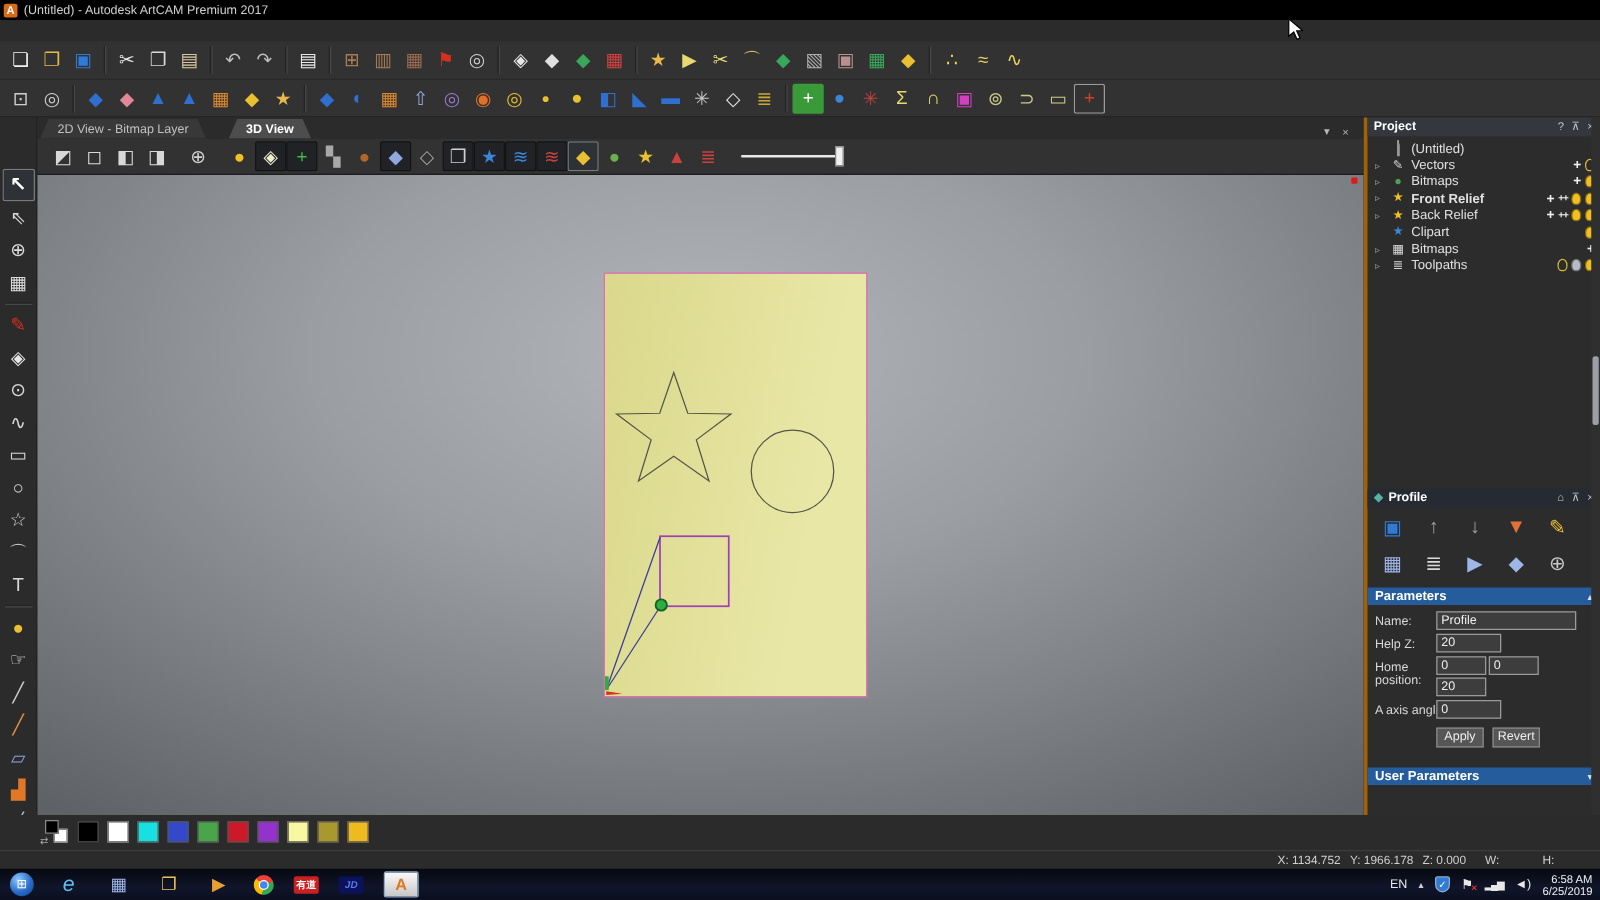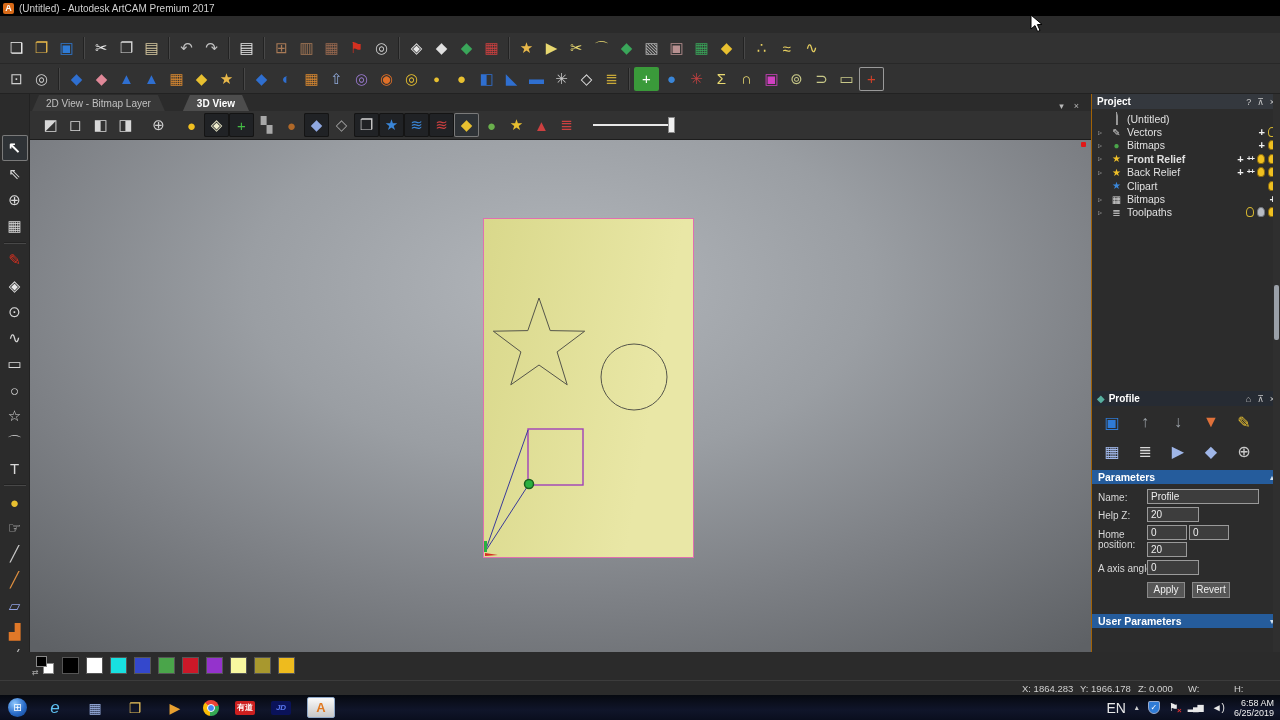--- a/index.html
+++ b/index.html
@@ -64,21 +64,21 @@
   #material { position:absolute; left:453px; top:78px; width:211px; height:340px;
     background:linear-gradient(100deg, var(--material-fill) 0%, var(--material-fill-light) 75%);
     border:1px solid var(--material-border); }
   #canvas-red-dot { position:absolute; left:1051px; top:2px; width:5px; height:5px; background:#e01818; border-radius:1px; }
   #shape-svg { position:absolute; left:-1px; top:-1px; }
   .vec-outline { fill:none; stroke:#55554a; stroke-width:1; }
   .vec-selected { fill:none; stroke:var(--vector-purple); stroke-width:1.4; }
   .guide-line { stroke:var(--guide-blue); stroke-width:1; fill:none; }
 
   
-  #rightpanel { left:1091px; top:94px; width:189px; height:558px; background:#2c2c2c; border-left:1px solid #a16207; }
+  #rightpanel { left:1091px; top:94px; width:189px; height:558px; background:#2c2c2c; border-left:3px solid #a16207; }
   .panel-header { height:15px; background:#34383e; color:#fff; font-weight:bold; font-size:10px;
     display:flex; align-items:center; padding:0 5px; gap:4px; }
   .panel-header .hdr-btns { margin-left:auto; display:flex; gap:6px; color:#c8c8c8; font-weight:normal; font-size:9px; }
   .blue-header { height:14px; background:#255c9c; color:#fff; font-weight:bold; font-size:10.5px;
     display:flex; align-items:center; padding:0 6px; }
   .blue-header .chev { margin-left:auto; font-size:8px; color:#cfe0f0; }
 
   
   #project-tree { padding:3px 4px 6px 6px; }
   .tree-row { height:13.4px; display:flex; align-items:center; gap:4px; color:#e0e0e0; font-size:10.5px; }
@@ -133,21 +133,21 @@
     display:flex; align-items:center; justify-content:center; color:#fff; font-size:10px; }
   #chrome-icn { width:16px; height:16px; border-radius:50%;
     background:conic-gradient(from -50deg, #ea4335 0 120deg, #34a853 120deg 240deg, #fbbc05 240deg 360deg); position:relative; }
   #chrome-icn::after { content:""; position:absolute; left:4px; top:4px; width:8px; height:8px; border-radius:50%;
     background:#4285f4; border:1.5px solid #fff; box-sizing:border-box; }
   .badge { min-width:20px; height:14px; padding:0 2px; display:flex; align-items:center; justify-content:center;
     font-size:8px; font-weight:bold; border-radius:2px; }
   #artcam-task { width:28px; height:21px; background:linear-gradient(#fafafa,#c8c8c8); border:1px solid #8fa8c8;
     border-radius:2px; display:flex; align-items:center; justify-content:center; color:#e07820; font-weight:bold; font-size:13px; }
   #tray { margin-left:auto; display:flex; align-items:center; gap:9px; padding-right:6px; color:#e8e8e8; }
-  #tray .lang { font-size:14px; }
+  #tray .lang { font-size:10px; }
   #tray .up { font-size:8px; color:#cfcfcf; }
   #tray-shield { width:12px; height:13px; background:#2f7bd6; border-radius:2px 2px 50% 50%; border:1px solid #9ac;
     color:#fff; font-size:8px; line-height:12px; text-align:center; }
   .flag-wrap { position:relative; font-size:11px; color:#e8e8e8; }
   .flag-x { position:absolute; right:-3px; bottom:-1px; color:#e03030; font-size:8px; font-weight:bold; }
   .net-bars { font-size:8px; letter-spacing:-1px; color:#e8e8e8; }
   .spk { font-size:10px; color:#e8e8e8; }
   #clock { text-align:right; font-size:9px; line-height:10px; color:#eee; }
 </style>
 </head>
@@ -715,21 +715,21 @@
         <div class="swatch" style="background: rgb(204, 24, 40);"></div>
         <div class="swatch" style="background: rgb(148, 51, 204);"></div>
         <div class="swatch" style="background: rgb(248, 248, 160);"></div>
         <div class="swatch" style="background: rgb(168, 152, 46);"></div>
         <div class="swatch" style="background: rgb(238, 187, 30);"></div>
       </div>
   </div>
 
   <div id="statusbar" class="abs">
     <div id="status-fields">
-      <span style="width:58px;">X: 1864.283</span>
+      <span style="width:58px;">X: 1134.752</span>
       <span style="width:58px;">Y: 1966.178</span>
       <span style="width:50px;">Z: 0.000</span>
       <span style="width:46px;">W:</span>
       <span style="width:40px;">H:</span>
     </div>
   </div>
 
   <div id="taskbar" class="abs">
     <div id="task-icons">
         <div id="start-orb">⊞</div>

